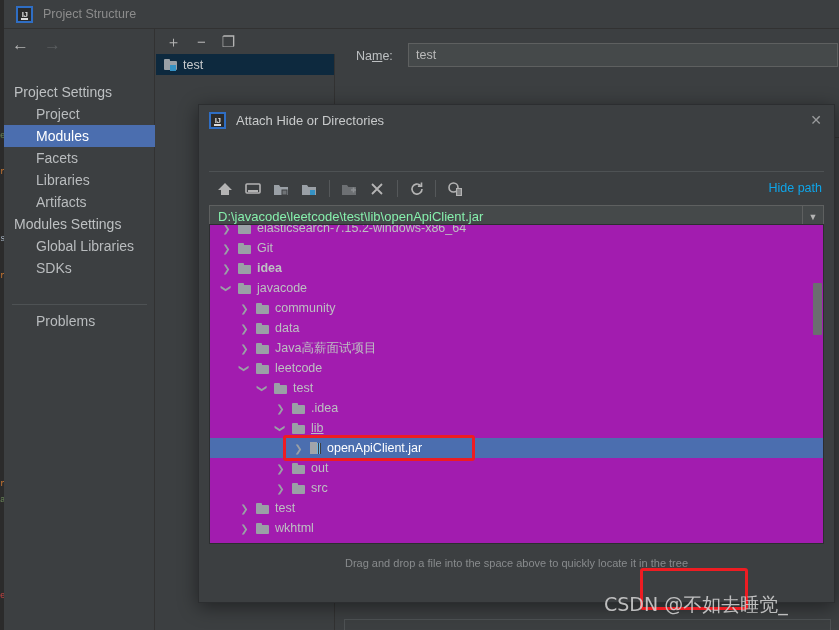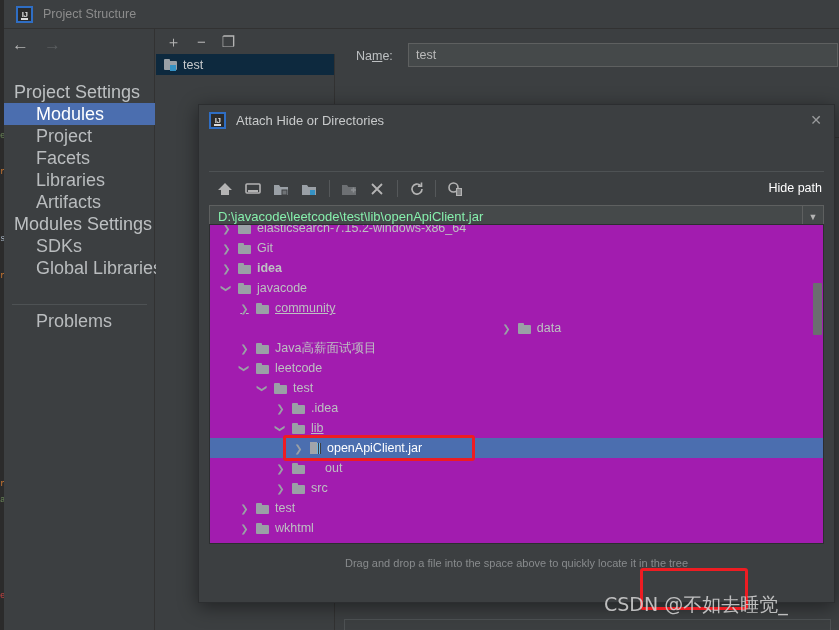--- a/index.html
+++ b/index.html
@@ -32,21 +32,21 @@
   .ps-title-text { color:#8c8c8c; font-size:12.5px; }
 
   
   .ps-sidebar { position:absolute; left:0; top:29px; width:151px; height:601px; background:#3c3f41;
                 border-right:1px solid #323232; }
   .nav-row { position:absolute; left:0; top:0; width:151px; height:30px; display:flex; align-items:center;
              padding-left:8px; gap:16px; }
   .nav-arrow { color:#b4b4b4; font-size:17px; line-height:17px; width:16px; text-align:center; cursor:pointer; }
   .nav-arrow.dim { color:#5a5d5f; }
   .side-list { position:absolute; left:0; top:52px; width:151px; }
-  .side-item { height:22px; line-height:22px; font-size:18px; color:#b9bcbe; padding-left:12px; white-space:nowrap; }
+  .side-item { height:22px; line-height:22px; font-size:14px; color:#b9bcbe; padding-left:12px; white-space:nowrap; }
   .side-item.group { padding-left:10px; color:#bdc0c2; }
   .side-item.child { padding-left:32px; }
   .side-item.selected { background:#4b6eaf; color:#ffffff; }
   .side-sep { position:absolute; left:8px; top:275px; width:135px; height:1px; background:#4e5254; }
   .side-item.problems { position:absolute; left:0; top:281px; width:151px; }
 
   
   .ps-right { position:absolute; left:152px; top:29px; width:683px; height:601px; background:#3c3f41; }
   .mod-toolbar { position:absolute; left:0; top:0; width:179px; height:25px; display:flex; align-items:center;
                  gap:16px; padding-left:10px; }
@@ -77,21 +77,21 @@
   .dlg-title { position:absolute; left:0; top:0; width:635px; height:30px; display:flex; align-items:center;
                padding-left:10px; gap:10px; }
   .dlg-title-text { color:#c8cacb; font-size:13px; }
   .dlg-close { position:absolute; right:12px; top:8px; color:#9a9c9d; font-size:14px; line-height:14px; cursor:pointer; }
   .dlg-desc { position:absolute; left:14px; top:39px; width:610px; color:#bdc0c2; font-size:12.5px; }
   .dlg-sep { position:absolute; left:10px; top:66px; width:615px; height:1px; background:#4e5254; }
 
   .dlg-toolbar { position:absolute; left:10px; top:70px; width:615px; height:28px; }
   .dtb { position:absolute; top:4px; width:20px; height:20px; cursor:pointer; }
   .vsep { position:absolute; top:5px; width:1px; height:17px; background:#55585a; }
-  .hide-path { position:absolute; right:2px; top:6px; color:#ffffff; font-size:12.5px; cursor:pointer; }
+  .hide-path { position:absolute; right:2px; top:6px; color:#0ea5e9; font-size:12.5px; cursor:pointer; }
 
   .path-box { position:absolute; left:10px; top:100px; width:615px; height:25px; background:#45494a;
               border:1px solid #5e6060; }
   .path-txt { position:absolute; left:8px; top:3px; color:#86efac; font-size:13px; }
   .path-arrow { position:absolute; right:0; top:0; width:21px; height:23px; background:#45494a;
                 border-left:1px solid #5e6060; color:#b4b4b4; font-size:9px; line-height:23px; text-align:center; cursor:pointer; }
 
   .tree-box { position:absolute; left:10px; top:119px; width:615px; height:320px; background:#a21caf;
               border:1px solid #2c2e30; overflow:hidden; }
   .trow { position:absolute; left:0; width:613px; height:20px; display:flex; align-items:center; font-size:12.5px;
@@ -135,28 +135,28 @@
       <div class="ps-title-text">Project Structure</div>
     </div>
 
     <div class="ps-sidebar">
       <div class="nav-row">
         <span class="nav-arrow">←</span>
         <span class="nav-arrow dim">→</span>
       </div>
       <div class="side-list">
         <div class="side-item group">Project Settings</div>
+        <div class="side-item child">Project</div>
         <div class="side-item child selected">Modules</div>
-        <div class="side-item child">Project</div>
         <div class="side-item child">Facets</div>
         <div class="side-item child">Libraries</div>
         <div class="side-item child">Artifacts</div>
         <div class="side-item group">Modules Settings</div>
+        <div class="side-item child">Global Libraries</div>
         <div class="side-item child">SDKs</div>
-        <div class="side-item child">Global Libraries</div>
       </div>
       <div class="side-sep"></div>
       <div class="side-item child problems">Problems</div>
     </div>
 
     <div class="ps-right">
 
       <div class="mod-toolbar">
         <span class="tb-ic">＋</span>
         <span class="tb-ic">−</span>
@@ -284,27 +284,27 @@
             <span class="tw closed"></span>
             <span class="fld" style="margin-left: 5px;"></span>
             <span style="margin-left: 6px; font-weight: bold;">idea</span>
           </div>
           <div class="trow" style="top: 53px;">
             <span style="width: 10px; flex: 0 0 auto;"></span>
             <span class="tw open"></span>
             <span class="fld" style="margin-left: 5px;"></span>
             <span style="margin-left: 6px;">javacode</span>
           </div>
-          <div class="trow" style="top: 73px; text-decoration: underline;">
+          <div class="trow" style="top: 73px;">
             <span style="width: 28px; flex: 0 0 auto;"></span>
             <span class="tw closed"></span>
             <span class="fld" style="margin-left: 5px;"></span>
             <span style="margin-left: 6px;">community</span>
           </div>
-          <div class="trow" style="top: 93px; justify-content: center;">
+          <div class="trow" style="top: 93px;">
             <span style="width: 28px; flex: 0 0 auto;"></span>
             <span class="tw closed"></span>
             <span class="fld" style="margin-left: 5px;"></span>
             <span style="margin-left: 6px;">data</span>
           </div>
           <div class="trow" style="top: 113px;">
             <span style="width: 28px; flex: 0 0 auto;"></span>
             <span class="tw closed"></span>
             <span class="fld" style="margin-left: 5px;"></span>
             <span style="margin-left: 6px;">Java高薪面试项目</span>
@@ -336,21 +336,21 @@
           <div class="trow sel" style="top: 213px;">
             <span style="width: 82px; flex: 0 0 auto;"></span>
             <span class="tw closed"></span>
             <span class="jar" style="margin-left: 5px;"></span>
             <span style="margin-left: 6px;">openApiClient.jar</span>
           </div>
           <div class="trow" style="top: 233px;">
             <span style="width: 64px; flex: 0 0 auto;"></span>
             <span class="tw closed"></span>
             <span class="fld" style="margin-left: 5px;"></span>
-            <span style="margin-left: 20px;">out</span>
+            <span style="margin-left: 6px;">out</span>
           </div>
           <div class="trow" style="top: 253px;">
             <span style="width: 64px; flex: 0 0 auto;"></span>
             <span class="tw closed"></span>
             <span class="fld" style="margin-left: 5px;"></span>
             <span style="margin-left: 6px;">src</span>
           </div>
           <div class="trow" style="top: 273px;">
             <span style="width: 28px; flex: 0 0 auto;"></span>
             <span class="tw closed"></span>

